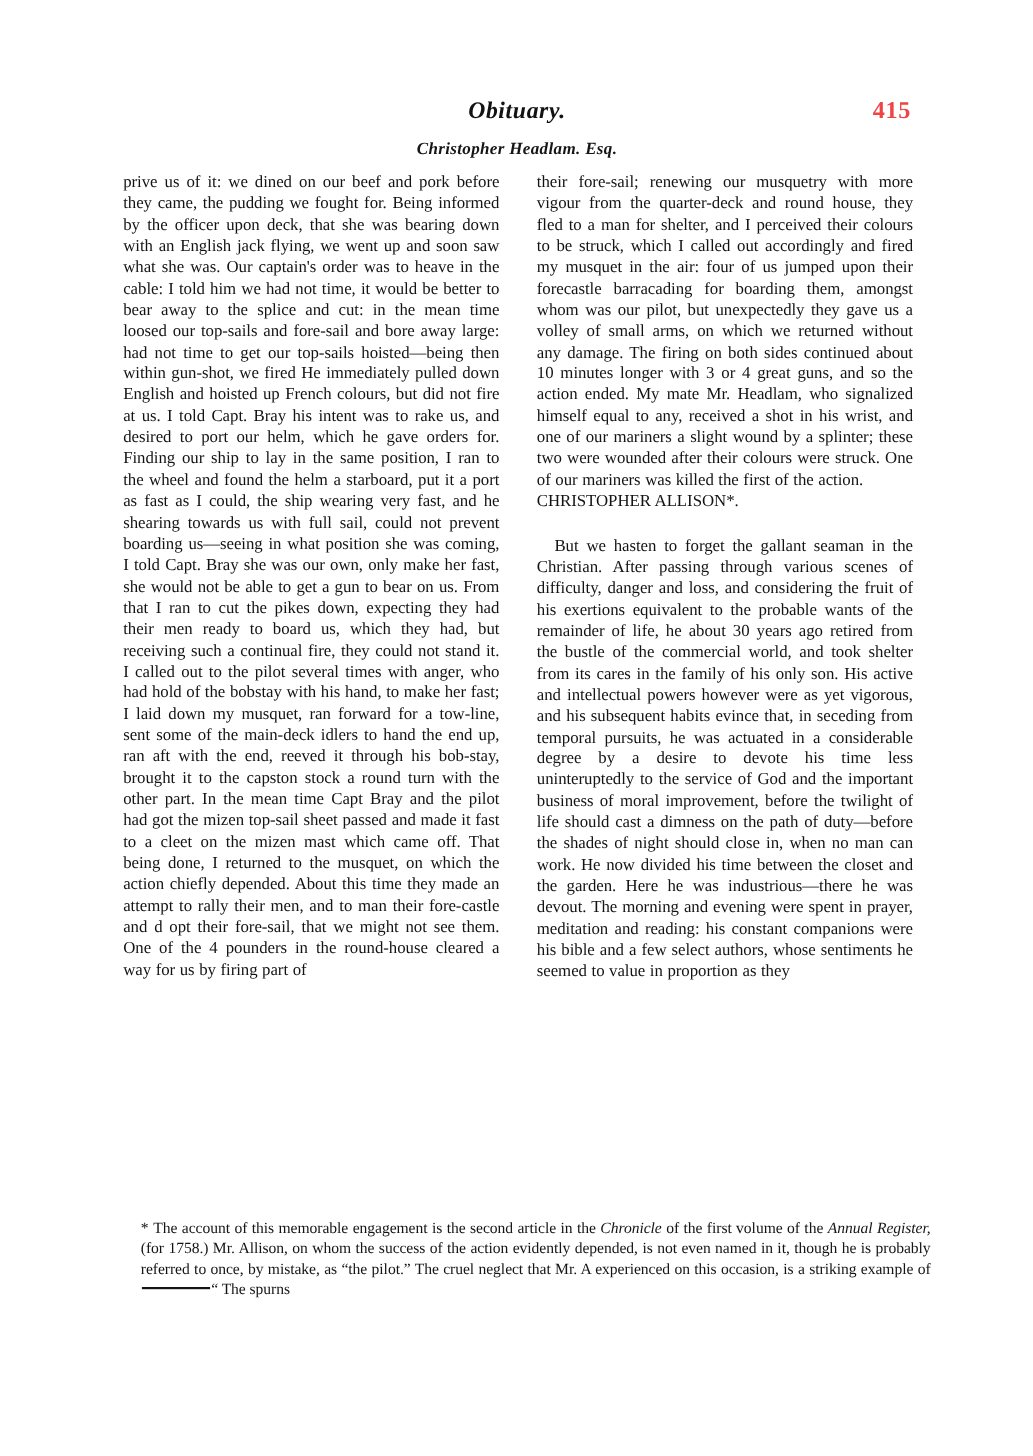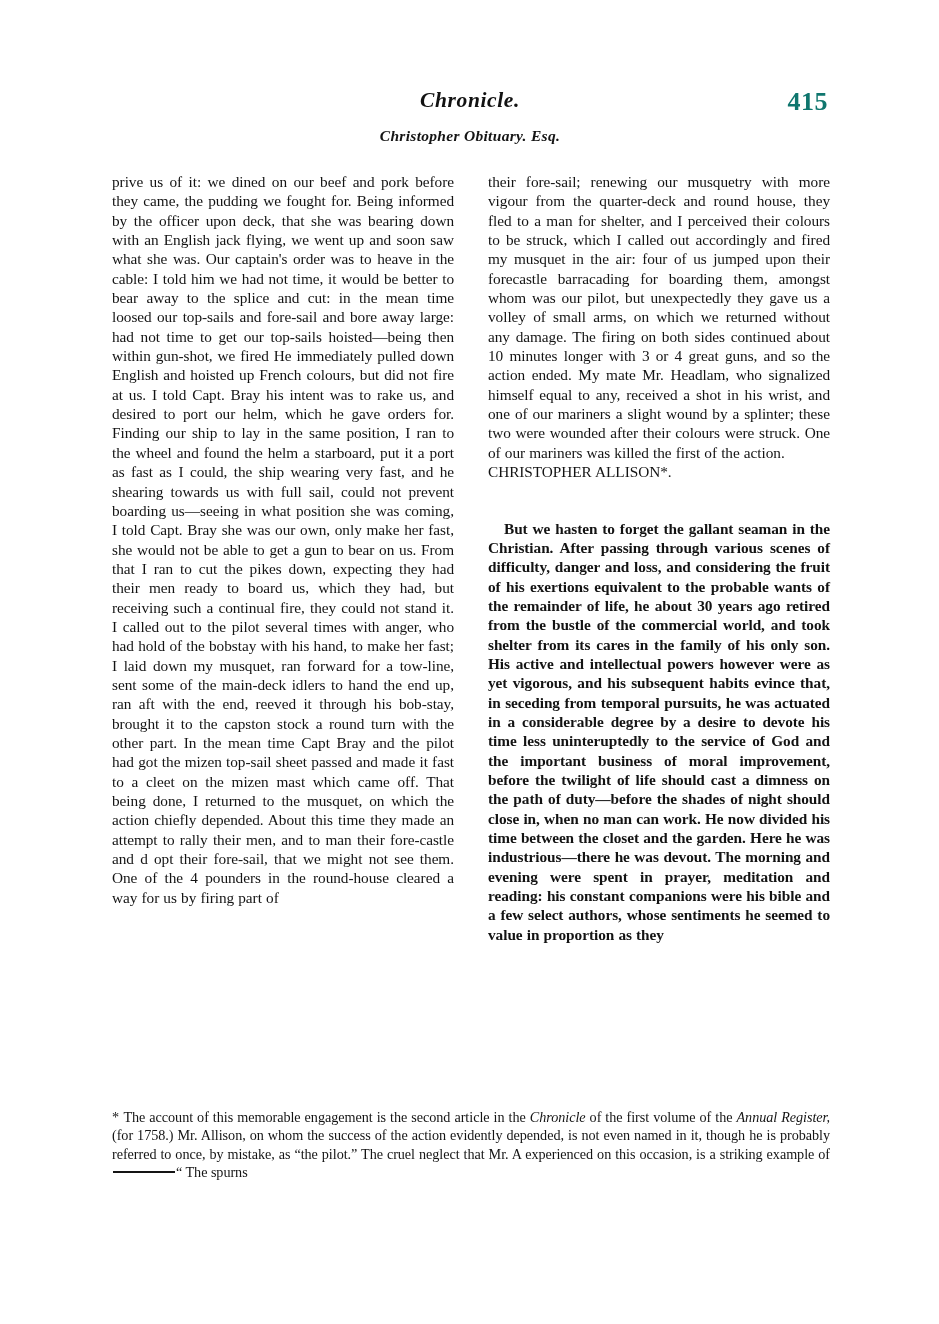--- a/index.html
+++ b/index.html
@@ -41,44 +41,44 @@
     font-weight: bold;
     font-size: 21.5px;
     letter-spacing: 0.6px;
     color: #121212;
   }
   .head-folio {
     position: absolute;
     right: 0;
     top: -1px;
     font-weight: bold;
-    font-size: 26px;
+    font-size: 22px;
     letter-spacing: 0.5px;
-    color: #0f766e;
+    color: #ef4444;
   }
 
   
   .article-subhead {
     position: absolute;
     left: 112px;
     top: 127px;
     width: 716px;
     text-align: center;
     font-style: italic;
     font-weight: bold;
     font-size: 15.5px;
     letter-spacing: 0.3px;
     color: #151515;
   }
 
   
   .columns {
     position: absolute;
     left: 112px;
-    top: 172px;
+    top: 156px;
     width: 718px;
     height: 940px;
   }
   .col {
     position: absolute;
     top: 0;
     width: 342px;
     height: 940px;
   }
   .col-left  { left: 0px; }
@@ -89,39 +89,39 @@
     text-align: justify;
     text-justify: inter-word;
     font-size: 15.3px;
     line-height: 19.35px;
     letter-spacing: -0.05px;
     word-spacing: 0.4px;
     color: #131313;
     hyphens: none;
   }
   .col p.runon { text-indent: 0; }
-  .col p.indent { text-indent: 16px; margin-top: 37px; font-weight: bold; }
+  .col p.indent { text-indent: 16px; margin-top: 21px; }
 
   
   .closing {
     text-align: center !important;
     text-indent: 0 !important;
   }
   .closing-name {
     text-align: left;
     text-indent: 0 !important;
     font-size: 18.5px;
     letter-spacing: 1.4px;
     line-height: 25px;
   }
 
   
   .footnote-zone {
     position: absolute;
-    left: 112px;
+    left: 128px;
     top: 1108px;
     width: 718px;
   }
   .footnote {
     margin: 0;
     text-align: justify;
     font-size: 14.2px;
     line-height: 18.4px;
     letter-spacing: -0.05px;
     color: #141414;
@@ -154,25 +154,25 @@
     vertical-align: 4px;
     margin: 0 1px;
   }
 </style>
 </head>
 <body>
 
 <div class="page">
 
   <div class="running-head">
-    <div class="head-title">Chronicle.</div>
+    <div class="head-title">Obituary.</div>
     <div class="head-folio">415</div>
   </div>
 
-  <div class="article-subhead">Christopher Obituary. Esq.</div>
+  <div class="article-subhead">Christopher Headlam. Esq.</div>
 
   <div class="columns">
 
     <div class="col col-left">
       <p class="runon">prive us of it: we dined on our beef and pork before they came, the pudding we fought for. Being informed by the officer upon deck, that she was bearing down with an English jack flying, we went up and soon saw what she was. Our captain's order was to heave in the cable: I told him we had not time, it would be better to bear away to the splice and cut: in the mean time loosed our top-sails and fore-sail and bore away large: had not time to get our top-sails hoisted—being then within gun-shot, we fired He immediately pulled down English and hoisted up French colours, but did not fire at us. I told Capt. Bray his intent was to rake us, and desired to port our helm, which he gave orders for. Finding our ship to lay in the same position, I ran to the wheel and found the helm a starboard, put it a port as fast as I could, the ship wearing very fast, and he shearing towards us with full sail, could not prevent boarding us—seeing in what position she was coming, I told Capt. Bray she was our own, only make her fast, she would not be able to get a gun to bear on us. From that I ran to cut the pikes down, expecting they had their men ready to board us, which they had, but receiving such a continual fire, they could not stand it. I called out to the pilot several times with anger, who had hold of the bobstay with his hand, to make her fast; I laid down my musquet, ran forward for a tow-line, sent some of the main-deck idlers to hand the end up, ran aft with the end, reeved it through his bob-stay, brought it to the capston stock a round turn with the other part. In the mean time Capt Bray and the pilot had got the mizen top-sail sheet passed and made it fast to a cleet on the mizen mast which came off. That being done, I returned to the musquet, on which the action chiefly depended. About this time they made an attempt to rally their men, and to man their fore-castle and d opt their fore-sail, that we might not see them. One of the 4 pounders in the round-house cleared a way for us by firing part of</p>
     </div>
 
     <div class="col col-right">
       <p class="runon">their fore-sail; renewing our musquetry with more vigour from the quarter-deck and round house, they fled to a man for shelter, and I perceived their colours to be struck, which I called out accordingly and fired my musquet in the air: four of us jumped upon their forecastle barracading for boarding them, amongst whom was our pilot, but unexpectedly they gave us a volley of small arms, on which we returned without any damage. The firing on both sides continued about 10 minutes longer with 3 or 4 great guns, and so the action ended. My mate Mr. Headlam, who signalized himself equal to any, received a shot in his wrist, and one of our mariners a slight wound by a splinter; these two were wounded after their colours were struck. One of our mariners was killed the first of the action.</p>
       <p class="closing-name">CHRISTOPHER ALLISON*.</p>

